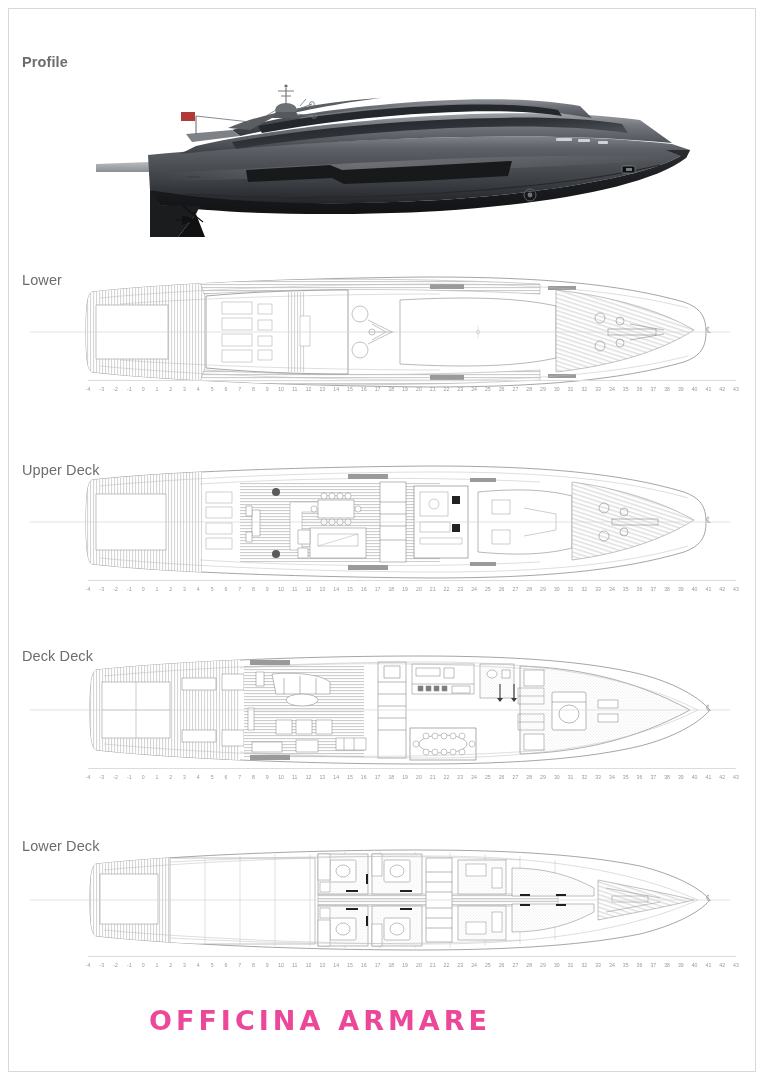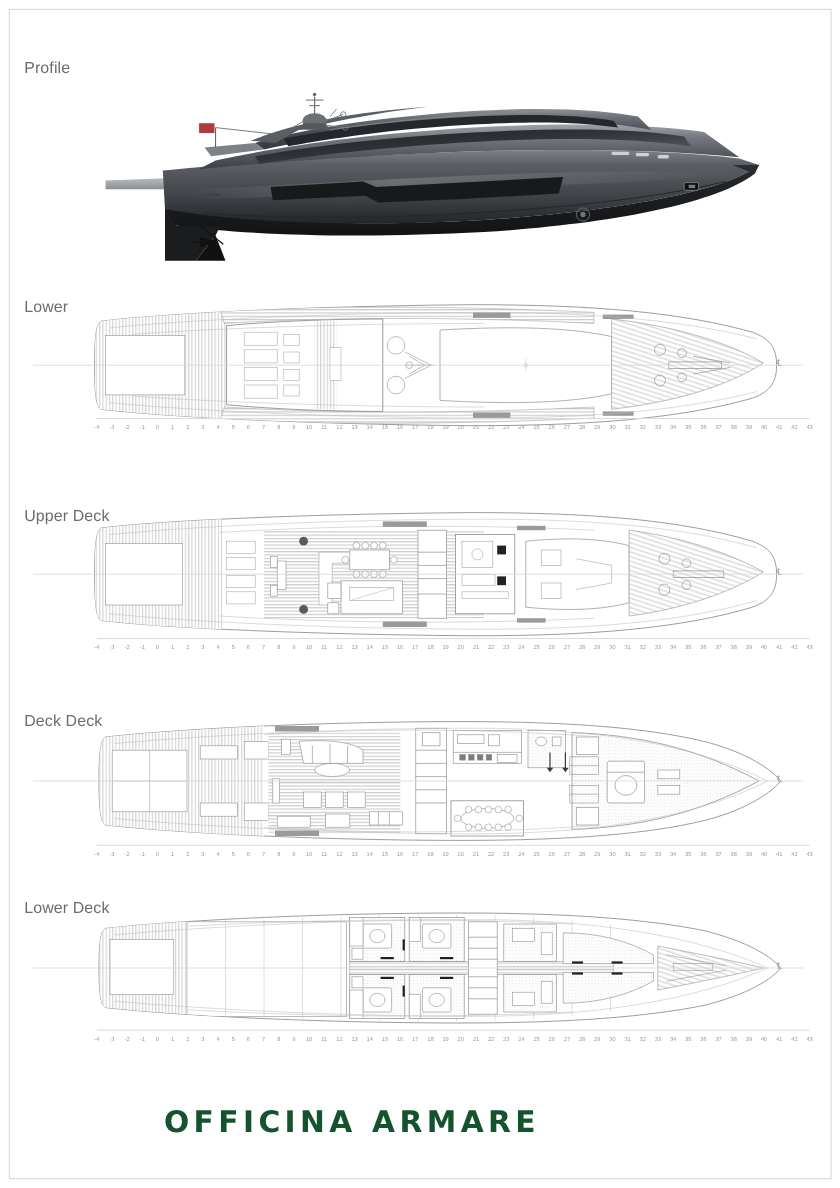--- a/index.html
+++ b/index.html
@@ -48,33 +48,33 @@
   
   .cl{
     position:absolute;font-size:9px;color:#9a9a9a;
     font-family:"Liberation Serif",serif;
   }
 
   
   .logo{
     position:absolute;left:0;width:640px;text-align:center;
     font-family:"DejaVu Sans",sans-serif;
-    font-size:27px;font-weight:600;color:#14532d;
+    font-size:27px;font-weight:600;color:#ec4899;
     letter-spacing:4.0px;
   }
   .logo .gap{display:inline-block;width:14px;}
 </style>
 </head>
 <body>
 
 <div class="sheet">
 
   <div class="frame"></div>
 
-  <div class="view" id="v-profile" style="top:54px;height:190px;">
+  <div class="view" id="v-profile" style="top:54px;height:190px;font-weight:bold;">
     <div class="view-label">Profile</div>
     <div class="canvas-wrap">
       <svg class="dwg" width="764" height="190" viewBox="0 0 764 190" xmlns="http://www.w3.org/2000/svg">
         <defs>
           <linearGradient id="hullTop" x1="0" y1="0" x2="0" y2="1">
             <stop offset="0%" stop-color="#8d9095"></stop>
             <stop offset="22%" stop-color="#6b6e74"></stop>
             <stop offset="55%" stop-color="#4a4d53"></stop>
             <stop offset="100%" stop-color="#35383d"></stop>
           </linearGradient>
@@ -769,21 +769,21 @@
           <span style="left: 579.064px;">38</span>
           <span style="left: 592.851px;">39</span>
           <span style="left: 606.638px;">40</span>
           <span style="left: 620.426px;">41</span>
           <span style="left: 634.213px;">42</span>
           <span style="left: 648px;">43</span>
         </div>
     </div>
   </div>
 
-  <div class="view" id="v-lower" style="top:818px;height:132px;">
+  <div class="view" id="v-lower" style="top:838px;height:132px;">
     <div class="view-label">Lower Deck</div>
     <div class="canvas-wrap">
       <svg class="dwg" width="764" height="132" viewBox="0 0 764 132" xmlns="http://www.w3.org/2000/svg">
         <defs>
           <clipPath id="lowHull">
             <path d="M96,26 C 170,18 300,12 420,12 C 520,12 590,18 640,28
                      C 672,36 698,48 710,62 C 698,76 672,88 640,96
                      C 590,106 520,112 420,112 C 300,112 170,106 96,98
                      C 92,96 90,88 90,62 C 90,36 92,28 96,26 Z"></path>
           </clipPath>

